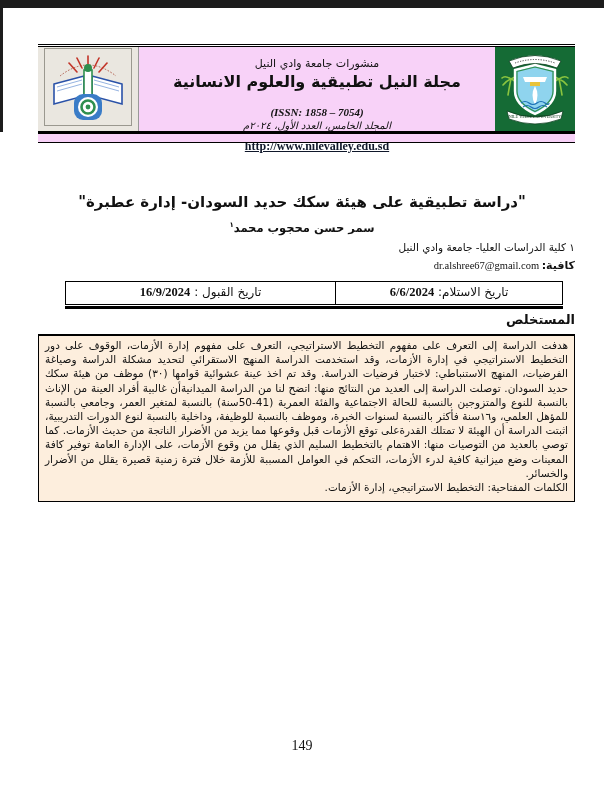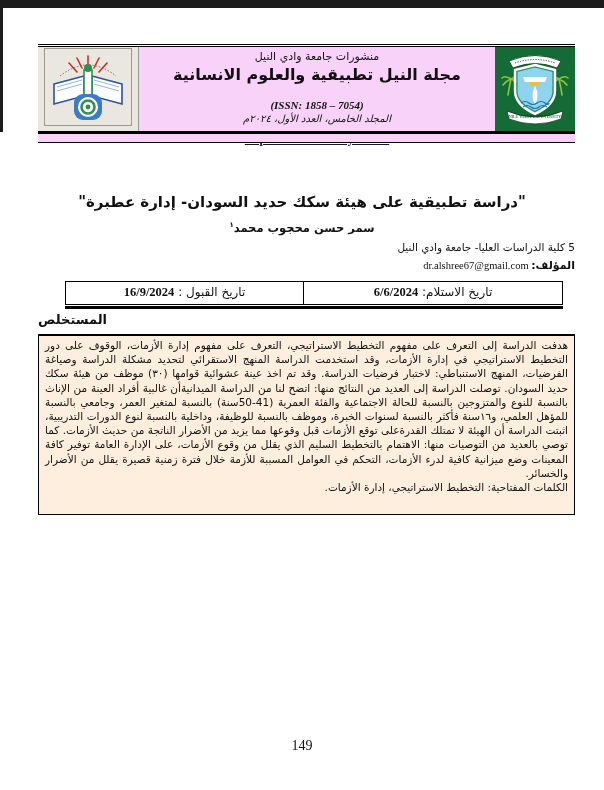--- a/index.html
+++ b/index.html
@@ -17,21 +17,21 @@
 
   
   .header-band{
     position:absolute;left:38px;top:44px;width:537px;height:90px;
     box-sizing:border-box;
     border-top:3px double #000;
     border-bottom:3px solid #000;
     display:flex;
   }
   .logo-left-cell{width:100px;background:#eae7e0;display:flex;align-items:center;justify-content:center;border-right:1px solid #999;}
-  .header-center{flex:1;background:#f8d2f8;text-align:center;padding-top:3px;line-height:1.25;}
+  .header-center{flex:1;background:#f8d2f8;text-align:center;padding-top:10px;line-height:1.25;}
   .logo-right-cell{width:80px;background:#156b35;display:flex;align-items:center;justify-content:center;}
   .pub-line{font-size:11px;direction:rtl;}
   .journal-title{font-size:16px;font-weight:bold;direction:rtl;margin-top:1px;}
   .issn-line{font-size:11px;font-weight:bold;font-style:italic;font-family:"Liberation Serif",serif;margin-top:14px;}
   .issue-line{font-size:10px;font-style:italic;direction:rtl;}
   .url-line{font-size:12px;font-weight:bold;font-family:"Liberation Serif",serif;
     color:#0f172a;text-decoration:underline;margin-top:7px;display:inline-block;cursor:pointer;}
   .pink-strip{
     position:absolute;left:38px;top:133px;width:537px;height:10px;
     box-sizing:border-box;background:#f8d2f8;
@@ -50,32 +50,32 @@
     direction:rtl;text-align:right;font-size:10.5px;}
   .email-line{position:absolute;left:38px;top:259px;width:537px;
     direction:rtl;text-align:right;font-size:10.5px;font-family:"Liberation Serif",serif;}
   .email-label{font-weight:bold;font-size:11px;font-family:"DejaVu Sans",sans-serif;}
 
   
   .dates-table{position:absolute;left:65px;top:281px;width:498px;direction:rtl;
     display:flex;border-bottom:3px solid #000;padding-bottom:1px;box-sizing:border-box;}
   .date-cell{box-sizing:border-box;border:1px solid #000;text-align:center;
     padding:3px 2px 4px;font-size:12px;background:#fff;}
-  .date-cell.received{width:260px;}
+  .date-cell.received{width:228px;}
   .date-cell.accepted{flex:1;border-right:none;}
   .date-value{font-weight:bold;font-size:12.5px;font-family:"Liberation Serif",serif;}
 
   
   .abstract-heading{position:absolute;left:38px;top:312px;width:537px;
-    direction:rtl;text-align:left;font-weight:bold;font-size:13px;}
+    direction:rtl;text-align:right;font-weight:bold;font-size:13px;}
   .abstract-box{
     position:absolute;left:38px;top:334px;width:537px;min-height:148px;
     box-sizing:border-box;background:#fdeedd;
     border:1px solid #000;border-top-width:2px;
-    padding:2px 6px 20px;
+    padding:2px 6px 7px;
     direction:rtl;font-size:10.5px;line-height:14.2px;
   }
   .abstract-body{text-align:justify;margin:0;}
   .abstract-keywords{text-align:right;margin:0;}
 
   .page-number{position:absolute;left:0;top:738px;width:604px;text-align:center;
     font-size:14px;font-family:"Liberation Serif",serif;}
 </style>
 </head>
 <body>
@@ -145,23 +145,23 @@
       </span>
     </div>
   </div>
 
   <div class="pink-strip"></div>
 
   <div class="article-subtitle">"دراسة تطبيقية على هيئة سكك حديد السودان- إدارة عطبرة"</div>
 
   <div class="author-line"><span>سمر حسن محجوب محمد</span><span class="author-sup">١</span></div>
 
-  <div class="affiliation-line">5 كلية الدراسات العليا- جامعة وادي النيل</div>
+  <div class="affiliation-line">١ كلية الدراسات العليا- جامعة وادي النيل</div>
 
-  <div class="email-line"><span class="email-label">المؤلف:</span>
+  <div class="email-line"><span class="email-label">كافية:</span>
     <span>dr.alshree67@gmail.com</span></div>
 
   <div class="dates-table">
     <div class="date-cell received"><span>تاريخ الاستلام:</span>
       <span class="date-value">6/6/2024</span></div>
     <div class="date-cell accepted"><span>تاريخ القبول :</span>
       <span class="date-value">16/9/2024</span></div>
   </div>
 
   <div class="abstract-heading">المستخلص</div>

